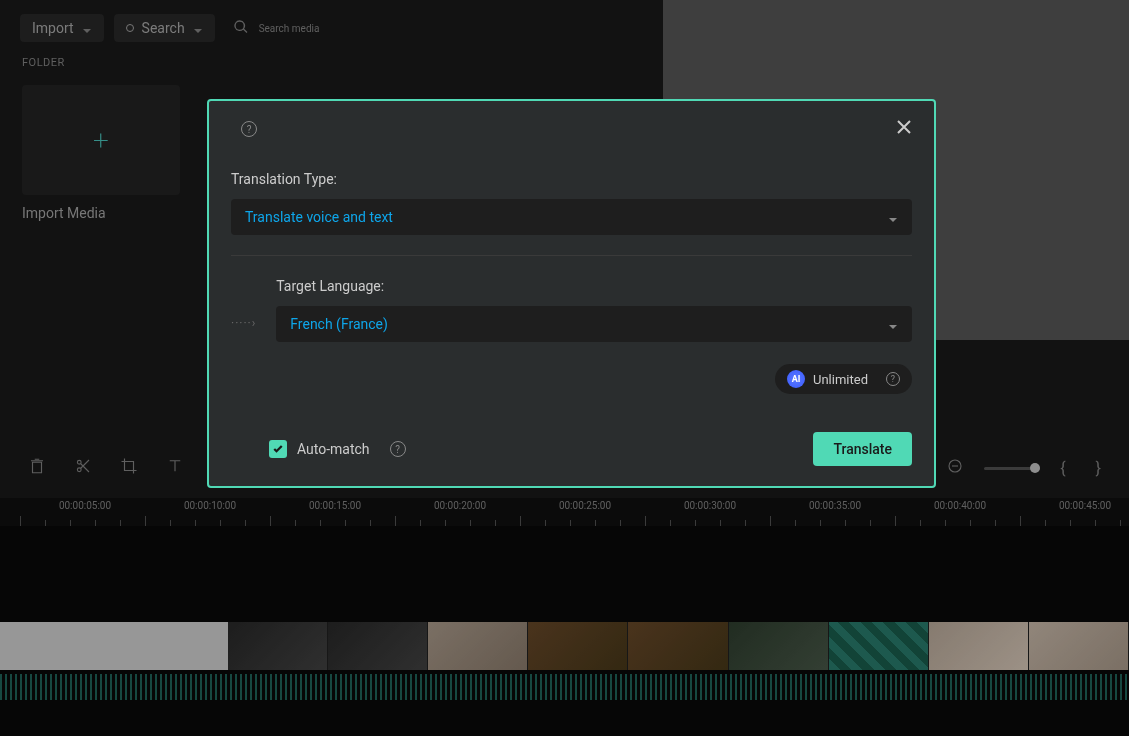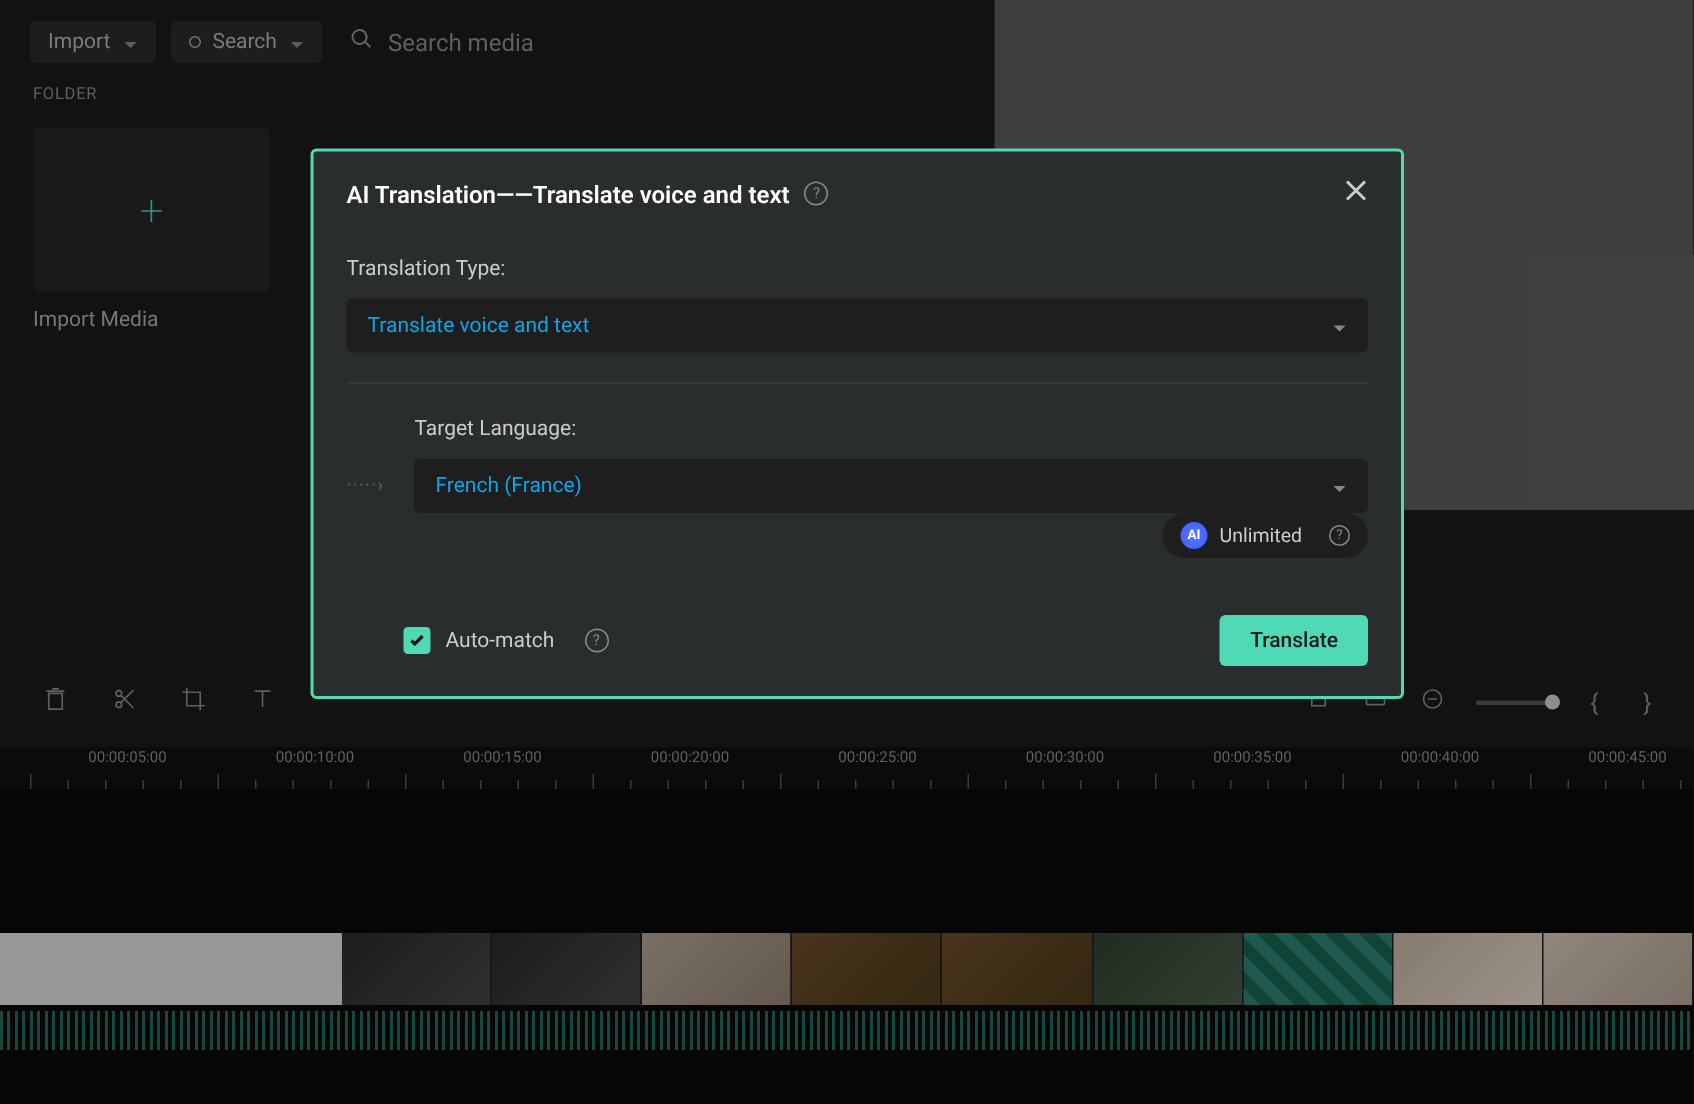--- a/index.html
+++ b/index.html
@@ -3,21 +3,21 @@
 <meta charset="utf-8">
 <style>
 * { margin: 0; padding: 0; box-sizing: border-box; font-family: -apple-system, BlinkMacSystemFont, "Segoe UI", Roboto, sans-serif; }
 body { background: #1a1a1a; width: 1129px; height: 736px; overflow: hidden; position: relative; color: #ccc; }
 
 .top-bar { display: flex; align-items: center; padding: 14px 20px; gap: 10px; }
 .btn-dropdown { background: #2a2a2a; border-radius: 4px; padding: 6px 12px; display: flex; align-items: center; gap: 8px; color: #b0b0b0; font-size: 14px; cursor: pointer; }
 .chevron-down { width: 10px; height: 10px; display: inline-block; }
 .chevron-down svg { width: 10px; height: 10px; fill: #888; }
 .record-dot { width: 8px; height: 8px; border: 1.5px solid #aaa; border-radius: 50%; display: inline-block; }
-.search-area { display: flex; align-items: center; gap: 10px; color: #888; font-size: 16px; margin-left: 8px; }
+.search-area { display: flex; align-items: center; gap: 10px; color: #888; font-size: 10px; margin-left: 8px; }
 .search-icon svg { width: 16px; height: 16px; fill: #888; }
 .top-right-icons { margin-left: auto; display: flex; gap: 14px; margin-right: 20px; }
 .top-right-icons svg { width: 18px; height: 18px; fill: #888; }
 .dots { color: #888; font-size: 18px; letter-spacing: 2px; }
 
 .folder-section { padding: 0 22px; }
 .folder-label { font-size: 11px; color: #888; letter-spacing: 0.5px; }
 .import-tile { margin-top: 16px; width: 158px; height: 110px; background: #252525; border-radius: 4px; display: flex; align-items: center; justify-content: center; cursor: pointer; }
 .plus-icon { font-size: 28px; color: #4ecdc4; font-weight: 200; }
 .import-label { margin-top: 10px; color: #aaa; font-size: 14px; }
@@ -59,21 +59,21 @@
 .modal-close { margin-left: auto; cursor: pointer; }
 .modal-close svg { width: 16px; height: 16px; stroke: #ccc; stroke-width: 2; fill: none; }
 .modal-body { padding: 12px 22px 20px; }
 .field-label { color: #ccc; font-size: 14px; margin-bottom: 12px; margin-top: 8px; }
 .select { background: #1e1e1e; border-radius: 4px; padding: 10px 14px; display: flex; align-items: center; color: #0ea5e9; font-size: 14px; cursor: pointer; }
 .select .chev { margin-left: auto; }
 .divider { height: 1px; background: #3a3a3a; margin: 20px 0 14px; }
 .lang-row { display: flex; gap: 20px; align-items: flex-end; }
 .lang-col { flex: 1; }
 .arrow-between { color: #666; font-size: 12px; padding-bottom: 12px; letter-spacing: 1px; }
-.badge-row { display: flex; justify-content: flex-end; }
+.badge-row { display: flex; justify-content: flex-end; margin-top: 22px; }
 .unlimited-badge { background: #1e1e1e; border-radius: 16px; padding: 6px 12px; display: flex; align-items: center; gap: 8px; color: #ccc; font-size: 13px; }
 .ai-badge { width: 18px; height: 18px; background: radial-gradient(circle, #5a7aff, #3a5aff); border-radius: 50%; display: inline-flex; align-items: center; justify-content: center; font-size: 9px; color: #fff; font-weight: bold; }
 .modal-footer { display: flex; align-items: center; padding: 0 22px 20px; margin-top: 18px; }
 .auto-match { display: flex; align-items: center; gap: 10px; color: #ccc; font-size: 14px; margin-left: 38px; }
 .checkbox { width: 18px; height: 18px; background: #50d9b5; border-radius: 3px; display: inline-flex; align-items: center; justify-content: center; cursor: pointer; }
 .checkbox svg { width: 12px; height: 12px; stroke: #1a1a1a; stroke-width: 3; fill: none; }
 .translate-btn { margin-left: auto; background: #50d9b5; color: #1a1a1a; font-weight: 500; border: none; border-radius: 4px; padding: 9px 20px; font-size: 14px; cursor: pointer; }
 </style>
 </head>
 <body>
@@ -225,21 +225,20 @@
       <div class="clip-thumb t7"></div>
       <div class="clip-thumb t8"></div>
     </div>
   </div>
   <div class="waveform"></div>
 </div>
 
 <div class="modal-overlay"></div>
 <div class="modal">
   <div class="modal-header">
-    <span class="modal-title">AI Translation——Translate voice and text</span>
     <span class="help-icon">?</span>
     <span class="modal-close"><svg viewBox="0 0 16 16">
           <path d="M2 2l12 12M14 2L2 14"></path>
         </svg></span>
   </div>
   <div class="modal-body">
     <div class="field-label">Translation Type:</div>
     <div class="select">
       <span>Translate voice and text</span>
       <span class="chev chevron-down"><svg viewBox="0 0 10 10">

